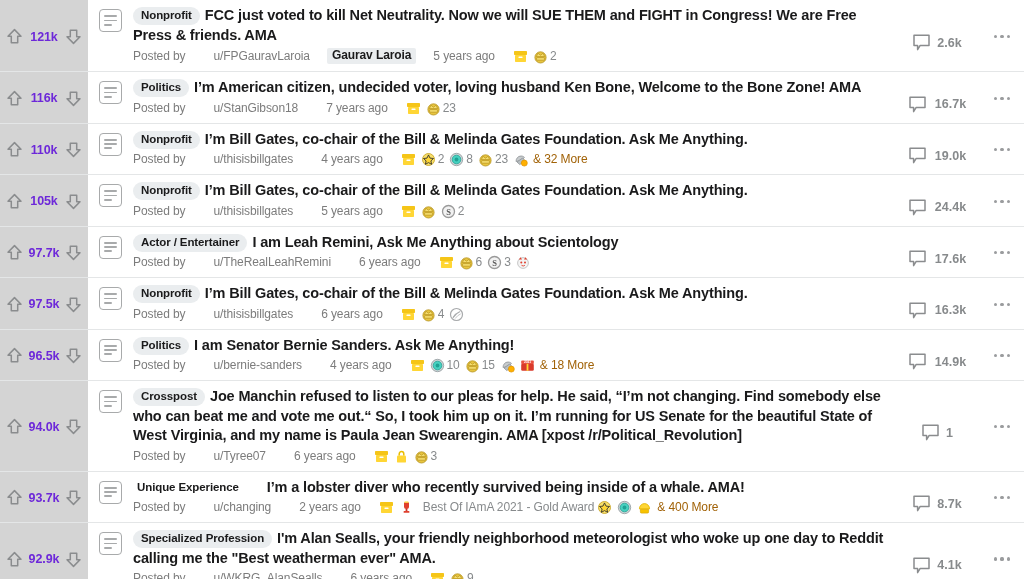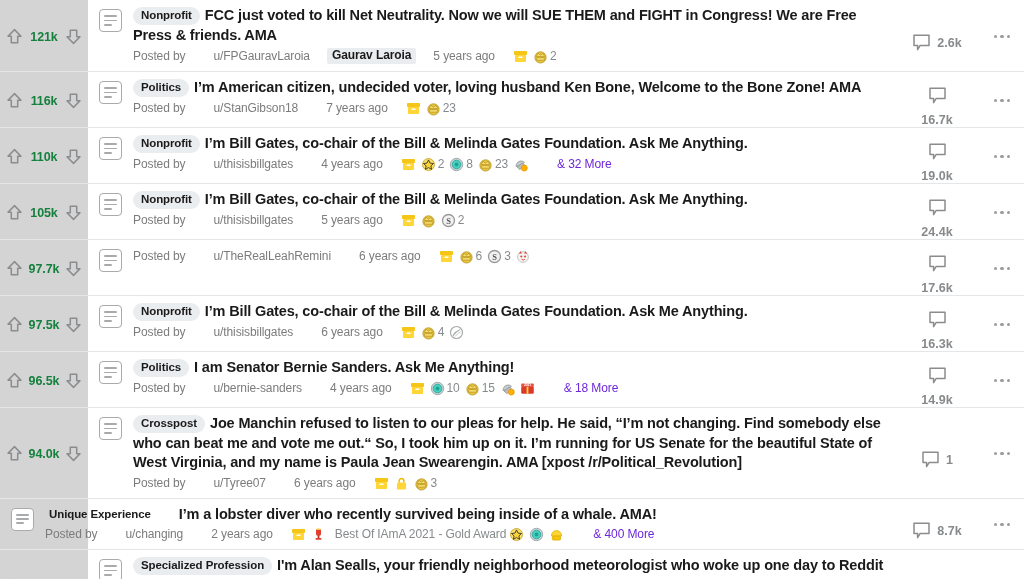--- a/index.html
+++ b/index.html
@@ -50,21 +50,21 @@
   }
   .arrow {
     width: 17px; height: 17px;
     flex: 0 0 17px;
     display: block;
   }
   .arrow svg { display: block; }
   .score {
     font-size: 12.5px;
     font-weight: bold;
-    color: #15803d;
+    color: #6d28d9;
     letter-spacing: -0.1px;
     white-space: nowrap;
     min-width: 34px;
     text-align: center;
   }
 
   
   .thumbcol {
     flex: 0 0 45px;
     display: flex;
@@ -152,24 +152,24 @@
     margin: 0 5px;
     line-height: 13px;
   }
   .awardname {
     color: #878a8c;
     font-size: 12px;
     margin: 0 3px 0 4px;
     white-space: nowrap;
   }
   .more {
-    color: #6d28d9;
+    color: #a16207;
     font-size: 12px;
     font-weight: normal;
-    margin-left: 24px;
+    margin-left: 0;
     white-space: nowrap;
   }
   .awards {
     display: inline-flex;
     align-items: center;
     margin-left: 6px;
     gap: 0px;
   }
   .award {
     display: inline-flex;
@@ -192,21 +192,21 @@
     align-items: center;
     justify-content: center;
     padding-top: 14px;
   }
   .comments-inner {
     display: flex;
     align-items: center;
     gap: 6px;
   }
   .comments-inner.stacked {
-    flex-direction: column;
+    flex-direction: row;
     gap: 8px;
   }
   .bubble { width: 19px; height: 19px; display: block; flex: 0 0 19px; }
   .bubble svg { display: block; }
   .ccount {
     font-size: 12.5px;
     font-weight: bold;
     color: #878a8c;
     white-space: nowrap;
   }
@@ -569,20 +569,21 @@
           </span>
         </div>
         <div class="thumbcol">
           <span class="thumb">
             <i></i>
             <i></i>
             <i class="short"></i>
           </span>
         </div>
         <div class="bodycol">
+          <div class="titleline"><span class="flair">Actor / Entertainer</span><span class="title-text">I am Leah Remini, Ask Me Anything about Scientology</span></div>
           <div class="metaline">
             <span class="m">Posted by</span>
             <span class="sp"></span>
             <span class="m">u/TheRealLeahRemini</span>
             <span class="sp"></span>
             <span class="m">6 years ago</span>
             <span class="awards">
               <span class="award">
                 <span class="ico">
                   <svg width="15" height="15" viewBox="0 0 15 15" xmlns="http://www.w3.org/2000/svg">
@@ -895,20 +896,33 @@
         </div>
         <div class="dotscol">
           <span class="dots">
             <span></span>
             <span></span>
             <span></span>
           </span>
         </div>
       </div>
       <div class="post">
+        <div class="votecol">
+          <span class="arrow">
+            <svg width="17" height="17" viewBox="0 0 17 17" xmlns="http://www.w3.org/2000/svg">
+              <path d="M8.5 1.6 L15 8.2 H11.7 V14.8 H5.3 V8.2 H2 Z" fill="none" stroke="#8a8c8e" stroke-width="1.5" stroke-linejoin="round"></path>
+            </svg>
+          </span>
+          <span class="score">93.7k</span>
+          <span class="arrow">
+            <svg width="17" height="17" viewBox="0 0 17 17" xmlns="http://www.w3.org/2000/svg">
+              <path d="M8.5 15.4 L2 8.8 H5.3 V2.2 H11.7 V8.8 H15 Z" fill="none" stroke="#8a8c8e" stroke-width="1.5" stroke-linejoin="round"></path>
+            </svg>
+          </span>
+        </div>
         <div class="thumbcol">
           <span class="thumb">
             <i></i>
             <i></i>
             <i class="short"></i>
           </span>
         </div>
         <div class="bodycol">
           <div class="titleline"><span class="flair nobg">Unique Experience</span><span class="title-text">I’m a lobster diver who recently survived being inside of a whale. AMA!</span></div>
           <div class="metaline">

